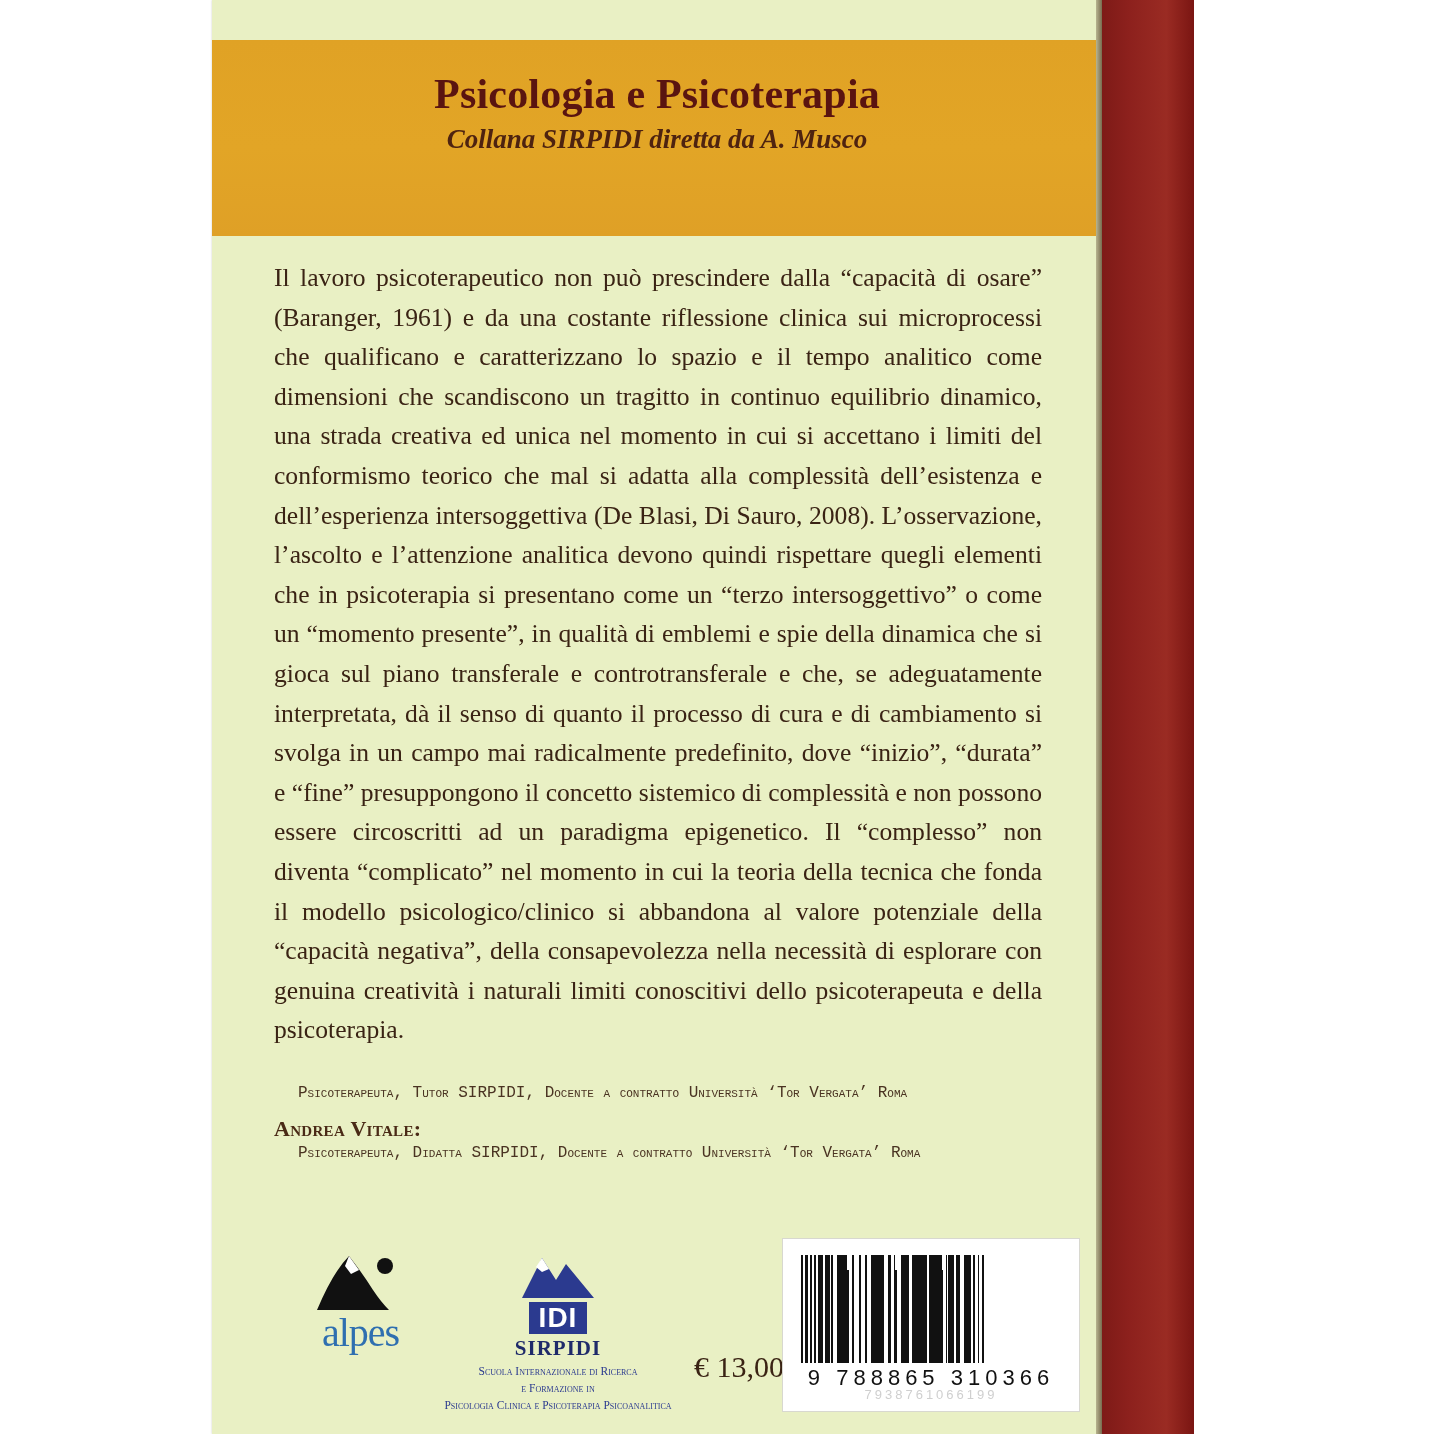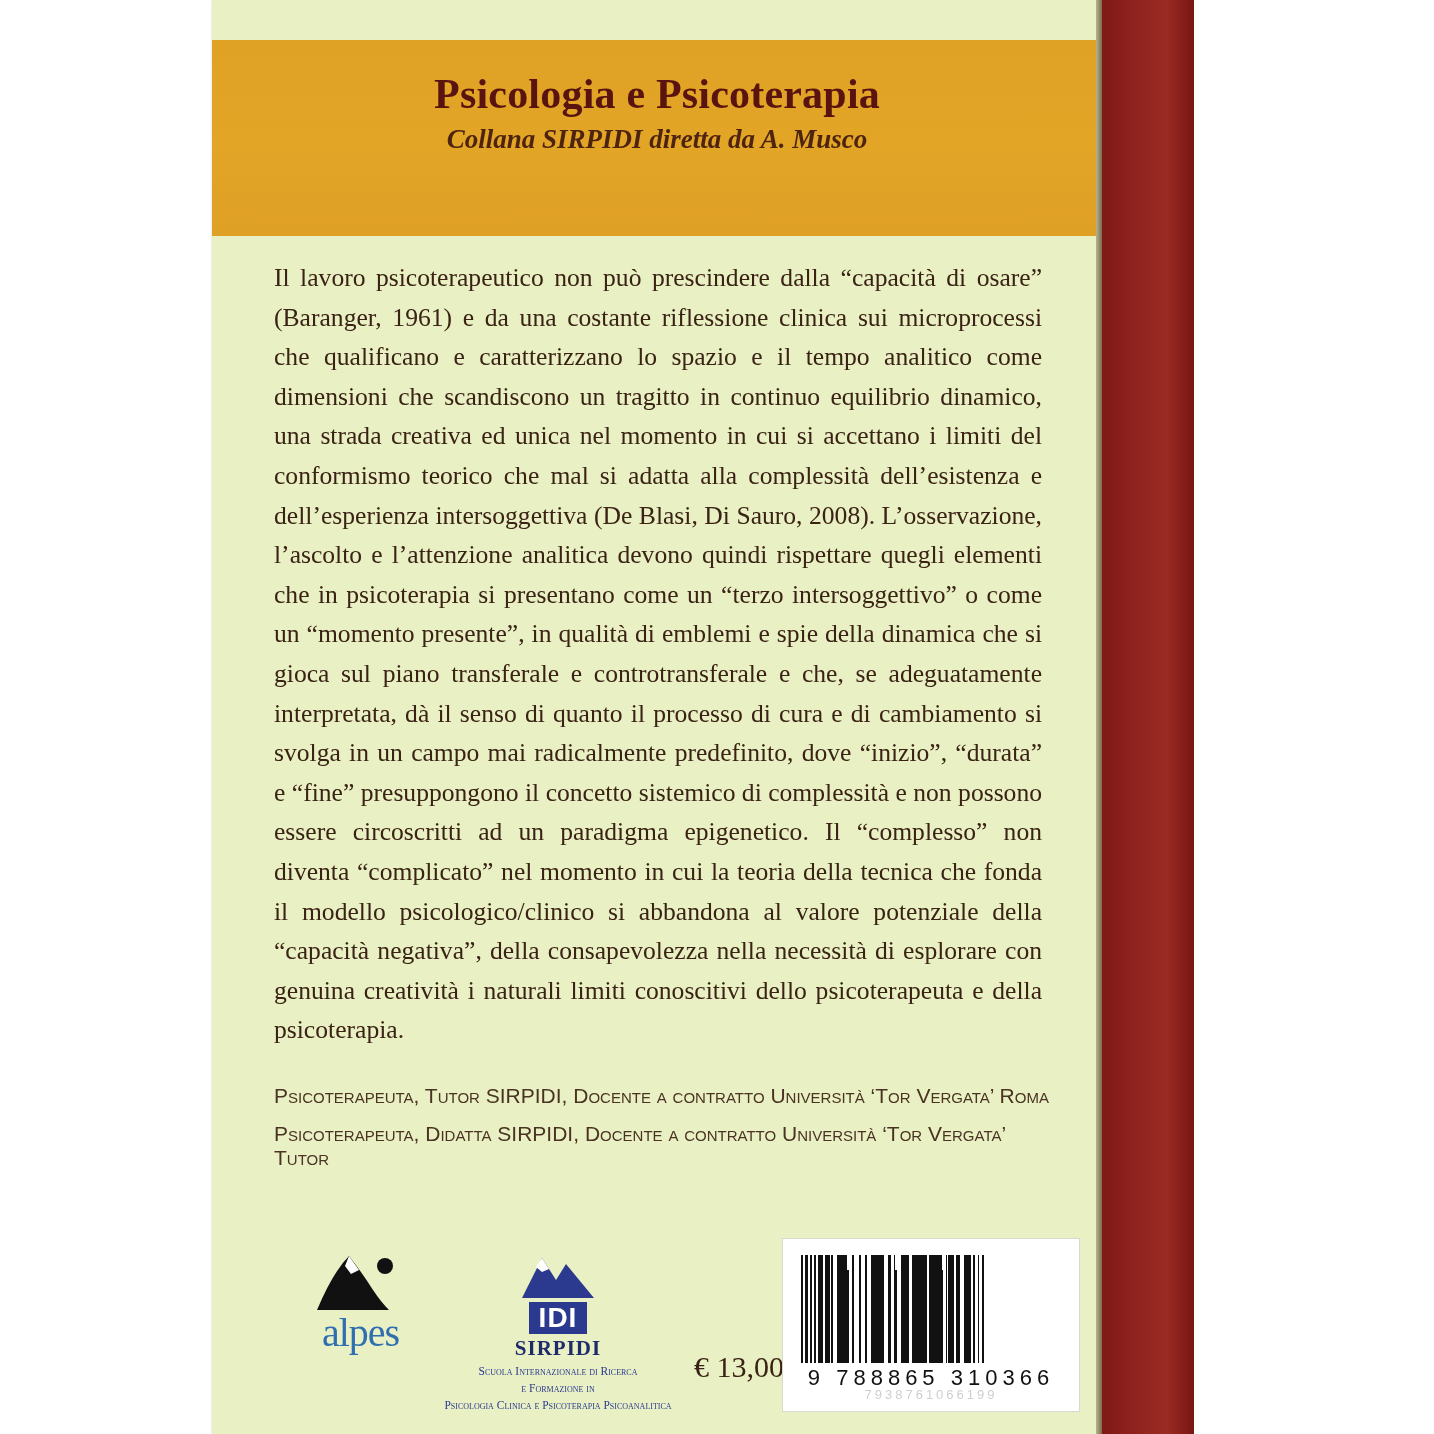--- a/index.html
+++ b/index.html
@@ -103,26 +103,27 @@
   }
   .author-name {
     font-size: 22px;
     font-weight: bold;
     color: #4a2a16;
     letter-spacing: 0.3px;
     font-variant: small-caps;
     font-family: "Liberation Serif", serif;
   }
   .author-role {
-    font-size: 21px;
+    font-size: 16px;
     color: #4a3322;
     margin-top: 2px;
     margin-bottom: 14px;
     font-variant: small-caps;
-    font-family: Liberation Sans, sans-serif;
+    font-family: Liberation Mono, monospace;
+    margin-left: 24px;
   }
 
   
   #footer {
     position: absolute;
     left: 0;
     top: 1228px;
     width: 890px;
     height: 200px;
   }
@@ -252,21 +253,22 @@
       <div id="series-sub">Collana SIRPIDI diretta da A. Musco</div>
     </div>
   </div>
 
   <div id="blurb">
     <p>Il lavoro psicoterapeutico non può prescindere dalla “capacità di osare” (Baranger, 1961) e da una costante riflessione clinica sui microprocessi che qualificano e caratterizzano lo spazio e il tempo analitico come dimensioni che scandiscono un tragitto in continuo equilibrio dinamico, una strada creativa ed unica nel momento in cui si accettano i limiti del conformismo teorico che mal si adatta alla complessità dell’esistenza e dell’esperienza intersoggettiva (De Blasi, Di Sauro, 2008).  L’osservazione, l’ascolto e l’attenzione analitica devono quindi rispettare quegli elementi che in psicoterapia si presentano come un “terzo intersoggettivo” o come un “momento presente”, in qualità di emblemi e spie della dinamica che si gioca sul piano transferale e controtransferale e che, se adeguatamente interpretata, dà il senso di quanto il processo di cura e di cambiamento si svolga in un campo mai radicalmente predefinito, dove “inizio”, “durata” e “fine” presuppongono il concetto sistemico di complessità e non possono essere circoscritti ad un paradigma epigenetico. Il “complesso” non diventa “complicato” nel momento in cui la teoria della tecnica che fonda il modello psicologico/clinico si abbandona al valore potenziale della “capacità negativa”, della consapevolezza nella necessità di esplorare con genuina creatività i naturali limiti conoscitivi dello psicoterapeuta e della psicoterapia.</p>
   </div>
 
   <div id="authors">
     <div class="author-role">Psicoterapeuta, Tutor SIRPIDI, Docente a contratto Università ‘Tor Vergata’ Roma</div>
-    <div class="author-role">Psicoterapeuta, Didatta SIRPIDI, Docente a contratto Università ‘Tor Vergata’ Tutor</div>
+    <div class="author-name">Andrea Vitale:</div>
+    <div class="author-role">Psicoterapeuta, Didatta SIRPIDI, Docente a contratto Università ‘Tor Vergata’ Roma</div>
   </div>
 
   <div id="footer">
 
     <div id="alpes-logo">
       <div class="alpes-mark">
         <svg viewBox="0 0 100 62" width="100" height="62" aria-hidden="true">
           <path d="M6 60 Q22 22 38 6 Q52 24 62 40 Q70 52 78 60 Z" fill="#111111"></path>
           <path d="M38 6 L48 20 L40 24 L34 16 Z" fill="#ffffff"></path>
           <circle cx="74" cy="16" r="8" fill="#111111"></circle>

